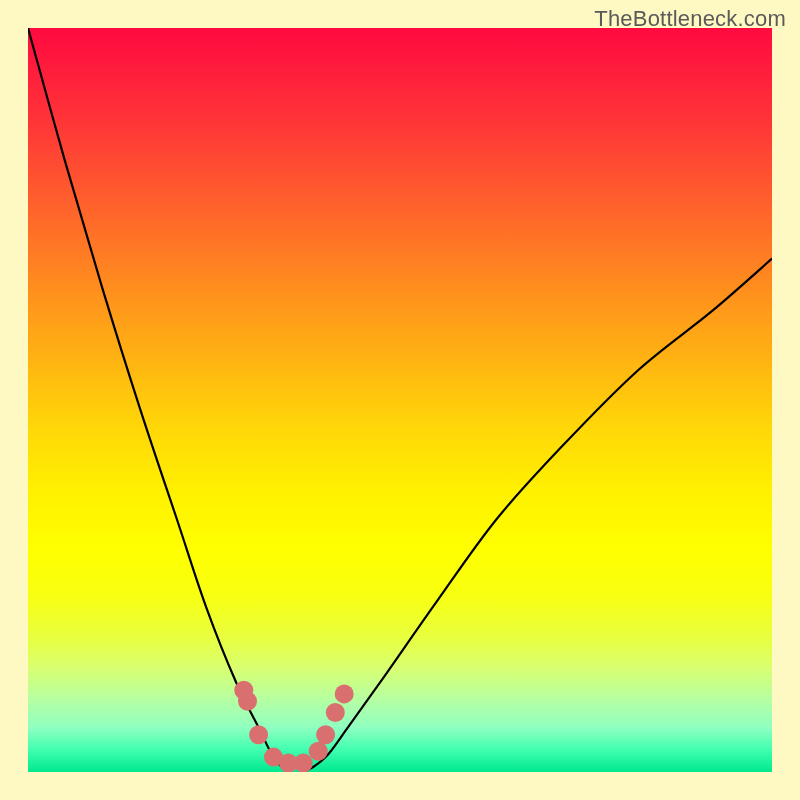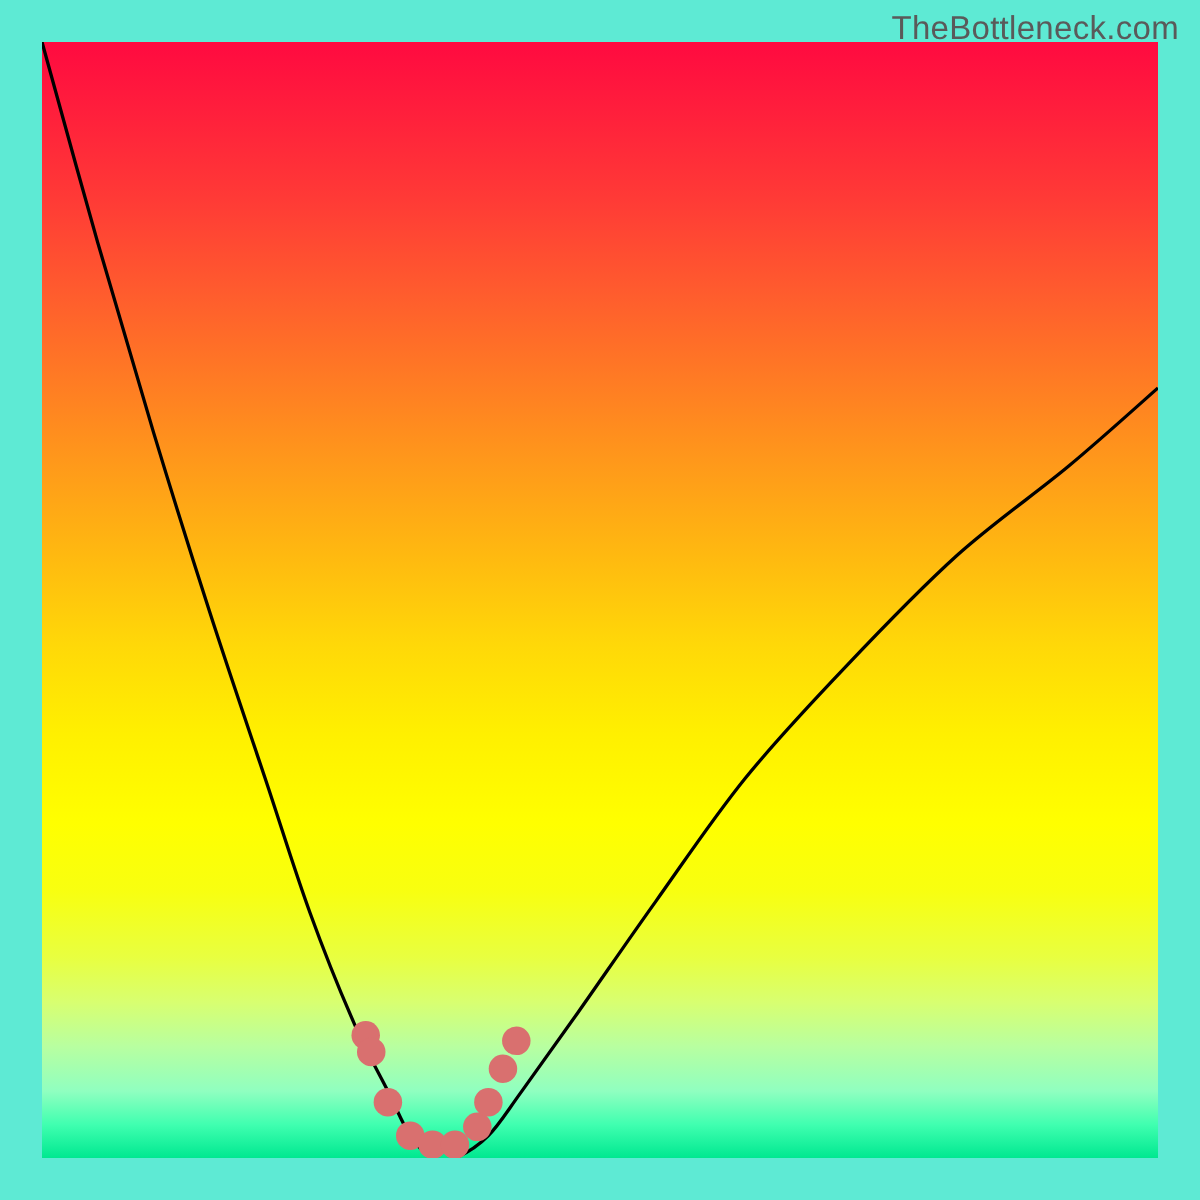--- a/index.html
+++ b/index.html
@@ -4,21 +4,21 @@
 <style>
   body {
     margin: 0;
     padding: 0;
     background: #fff;
   }
   .frame {
     width: 800px;
     height: 800px;
     position: relative;
-    background: #5eead4;
+    background: #fef9c3;
   }
   .plot-area {
     position: absolute;
     left: 28px;
     top: 28px;
     width: 744px;
     height: 744px;
     background: linear-gradient(to bottom,
       #ff0a40 0%,
       #ff1e3c 6%,

